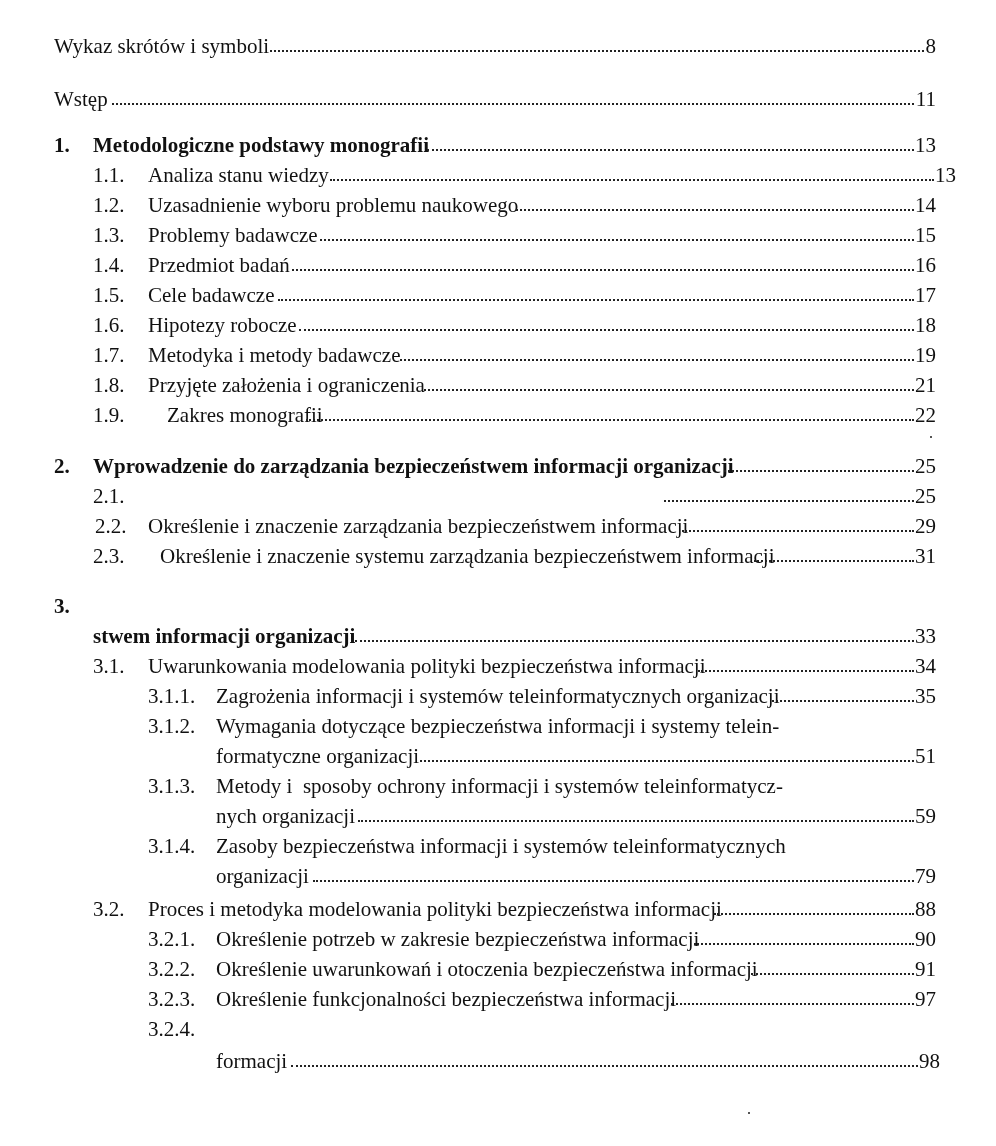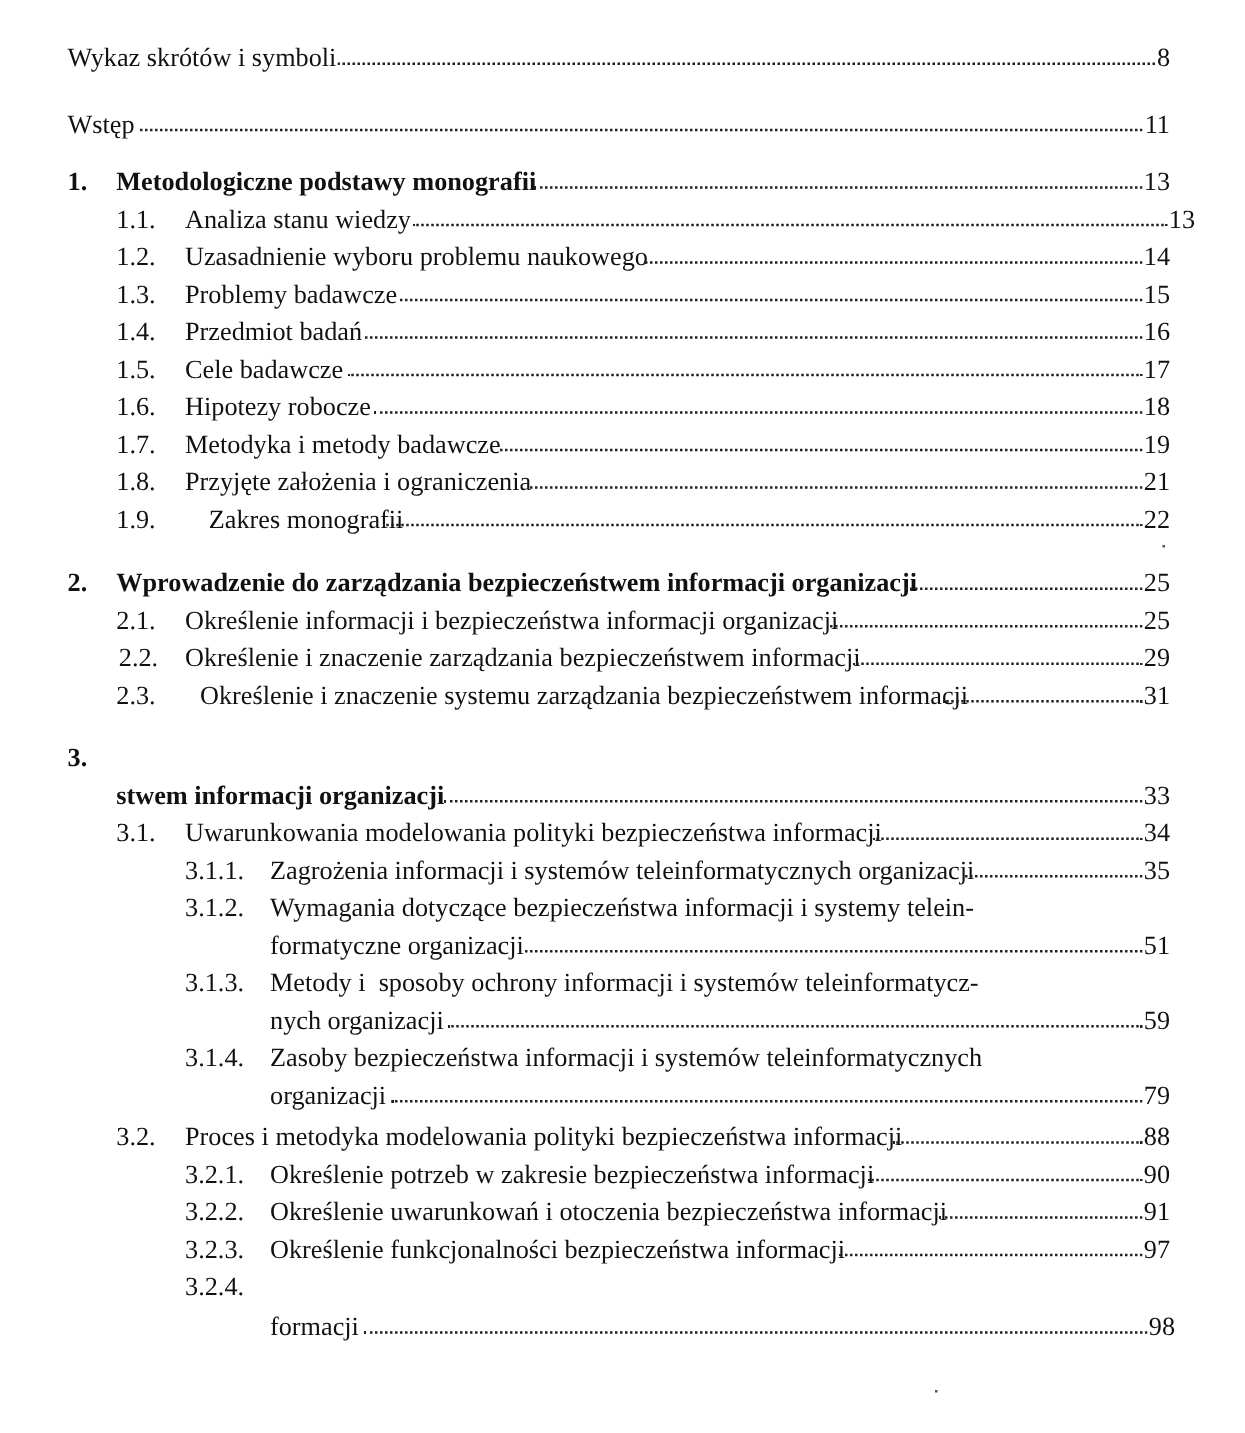--- a/index.html
+++ b/index.html
@@ -130,21 +130,20 @@
 
   <div class="line bold" style="top:452px;width:936px;">
     <span class="num" style="left:54px;">2.</span>
     <span class="lbl" style="left:93px;">Wprowadzenie do zarządzania bezpieczeństwem informacji organizacji</span>
     <span class="leader" style="left: 724.312px; right: 22.5px; font-weight: normal;"></span>
     <span class="page" style="font-weight:normal;">25</span>
   </div>
 
   <div class="line" style="top:482px;width:936px;">
     <span class="num" style="left:93px;">2.1.</span>
-    <span class="lbl" style="left:148px;">Określenie informacji i bezpieczeństwa informacji organizacji</span>
     <span class="leader" style="left: 664.203px; right: 22.5px;"></span>
     <span class="page">25</span>
   </div>
 
   <div class="line" style="top:512px;width:936px;">
     <span class="num" style="left:95px;">2.2.</span>
     <span class="lbl" style="left:148px;">Określenie i znaczenie zarządzania bezpieczeństwem informacji</span>
     <span class="leader" style="left: 681.578px; right: 22.5px;"></span>
     <span class="page">29</span>
   </div>

